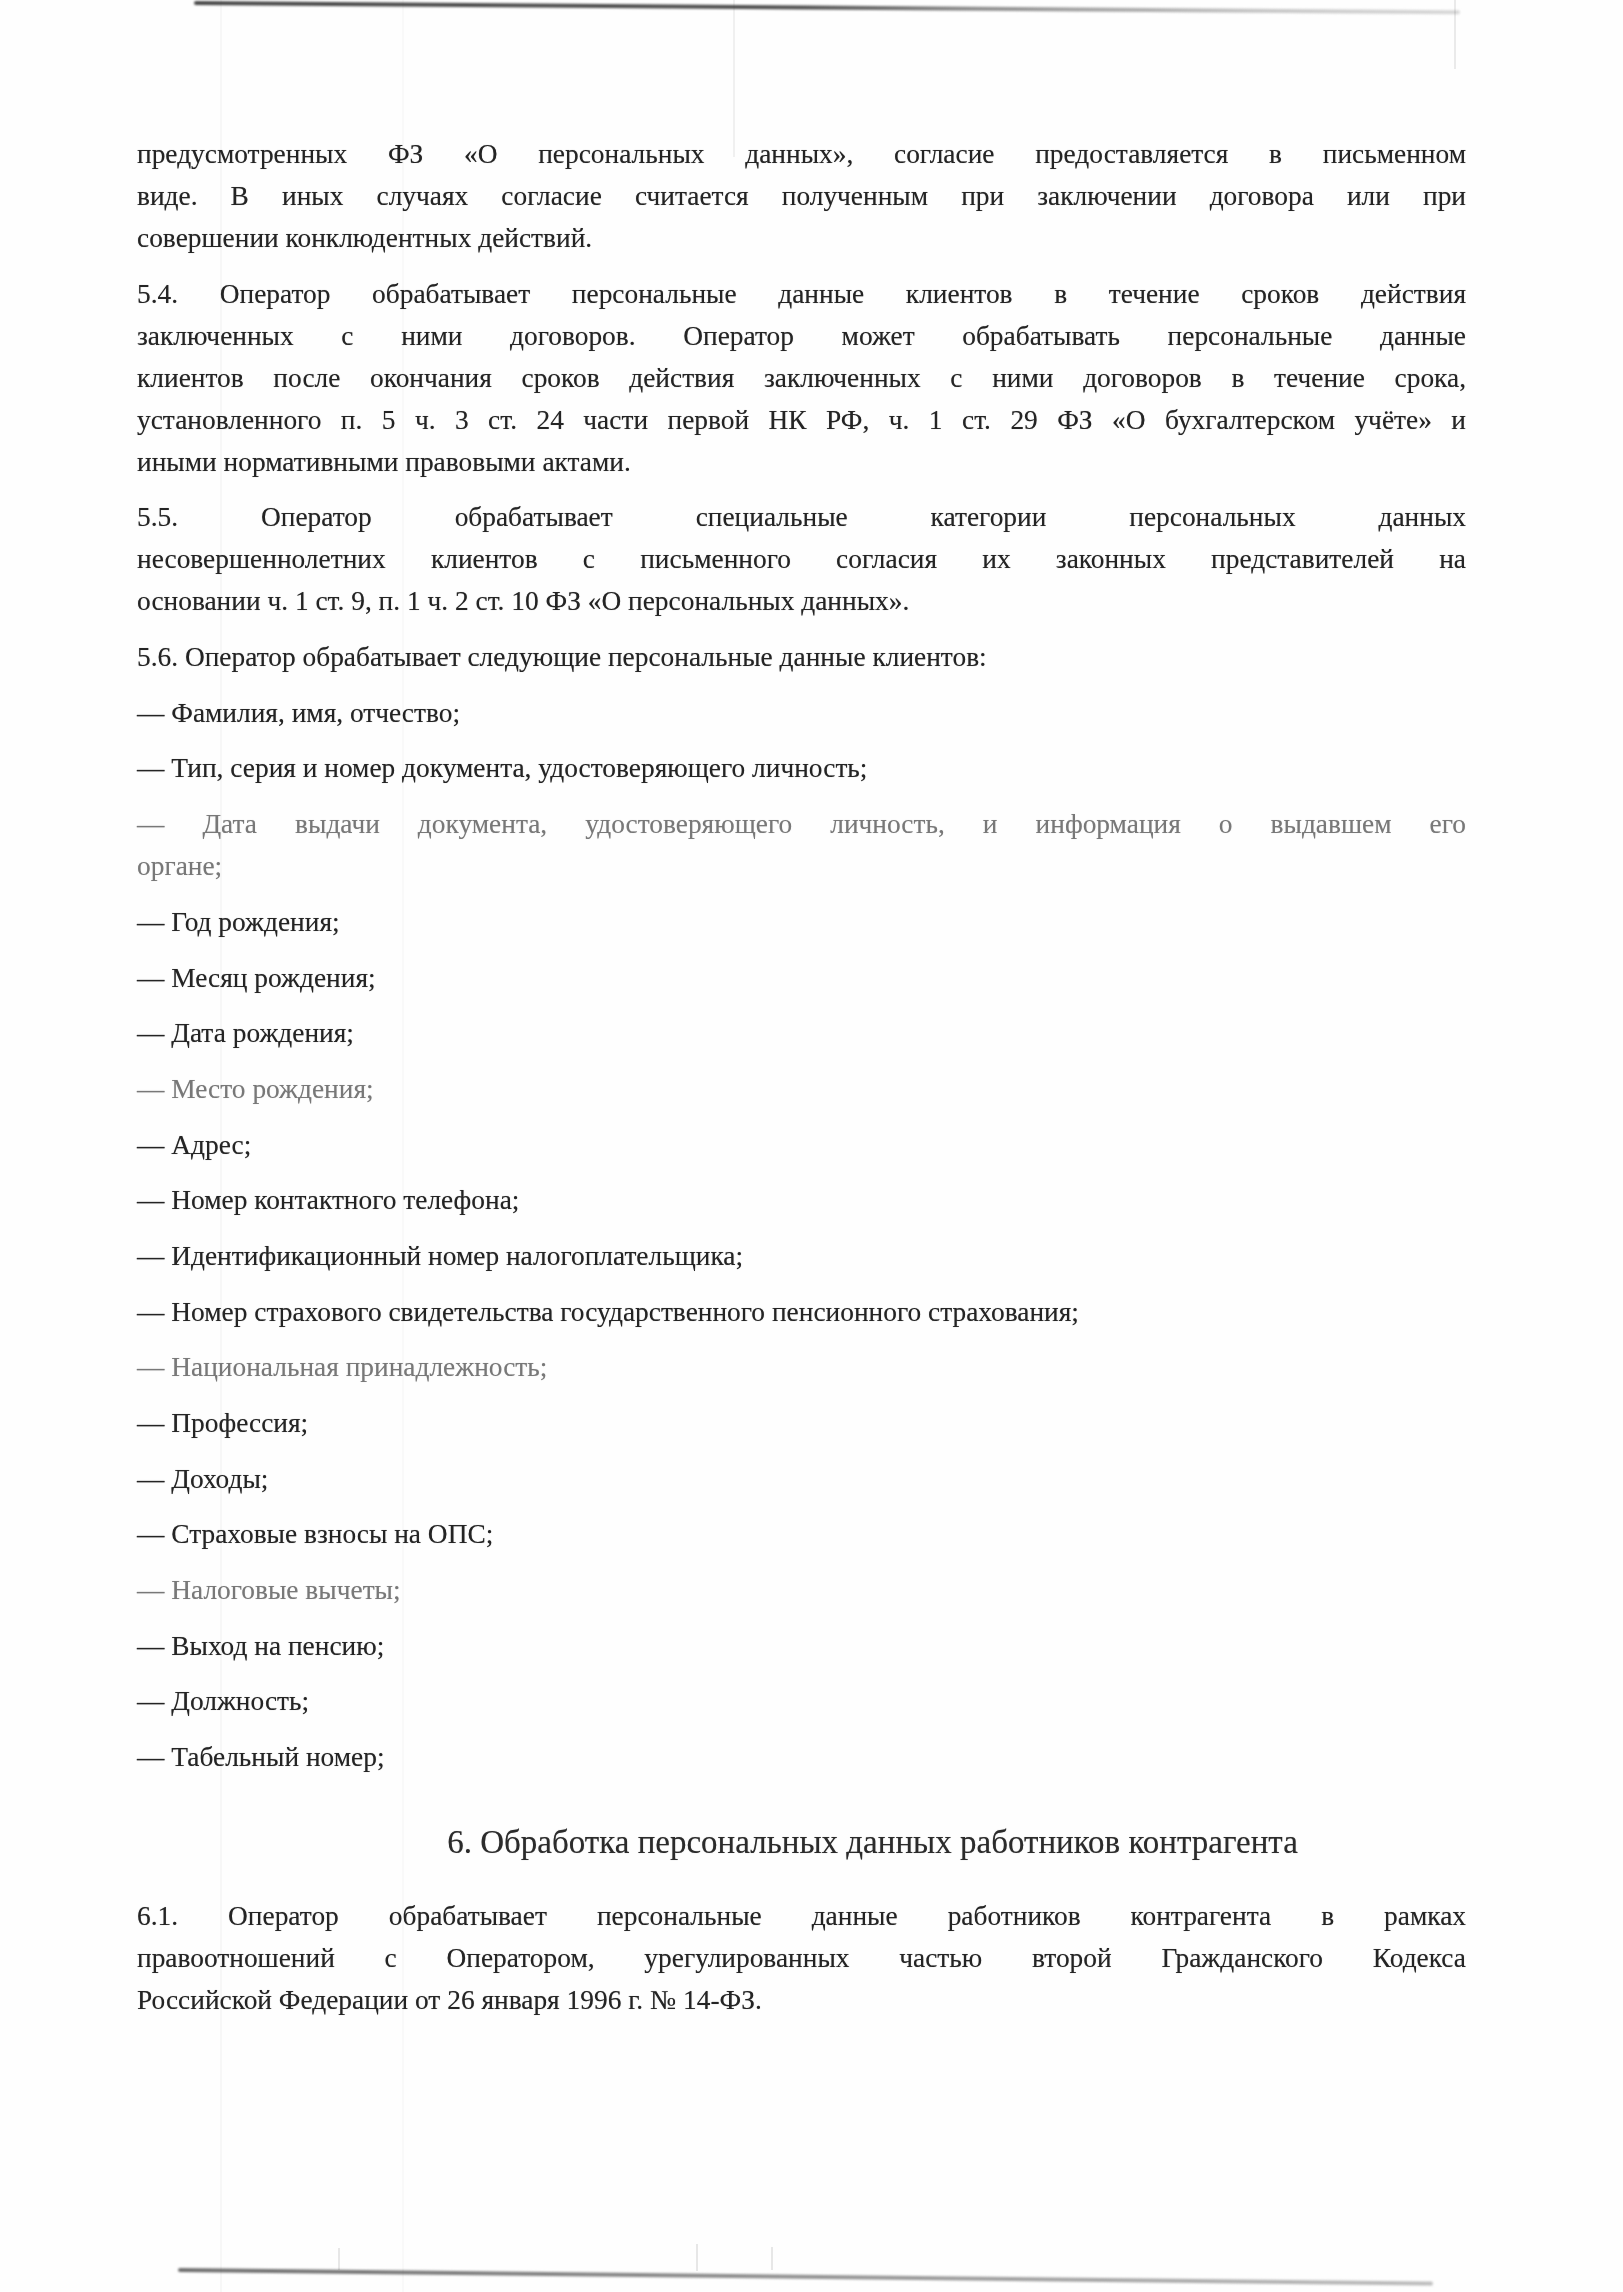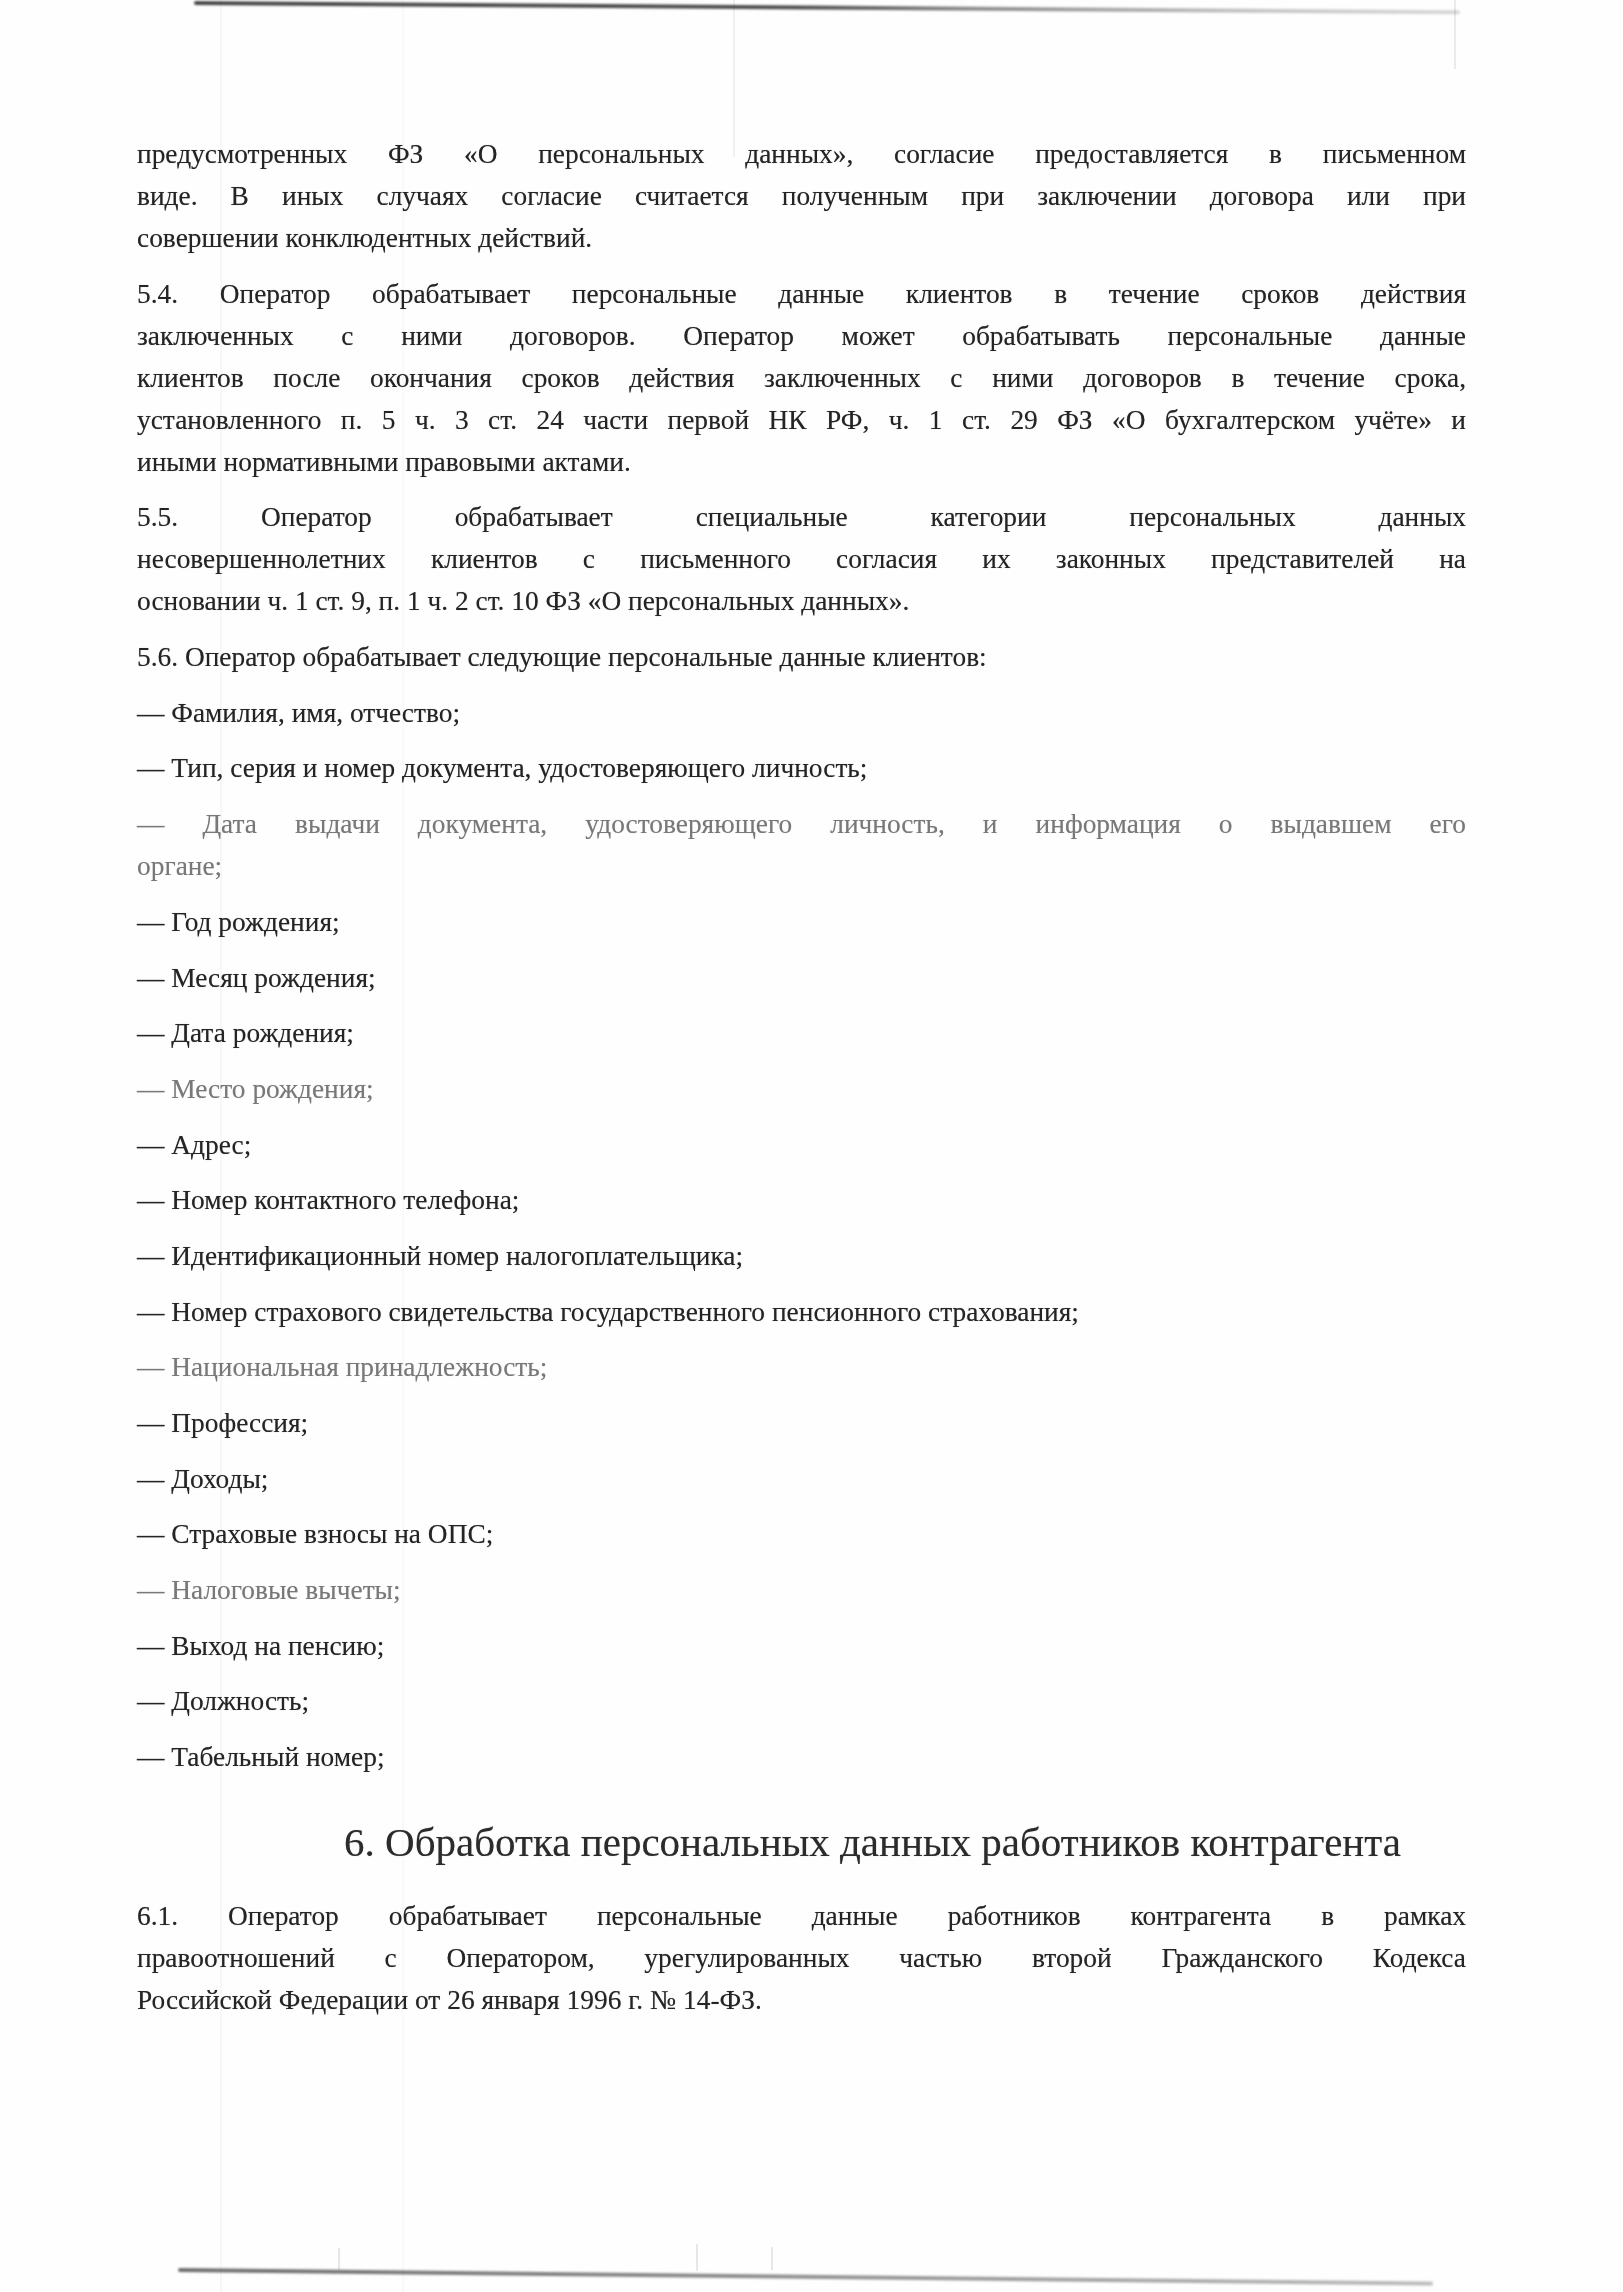--- a/index.html
+++ b/index.html
@@ -36,21 +36,21 @@
   .block .line {
     text-align: justify;
     text-align-last: justify;
   }
   .block .line.last { text-align-last: left; }
   .block.faded {
     color: var(--faded_text, #787878);
     text-shadow: 0 0 0.8px rgba(95,95,95,0.35);
   }
   .block.heading {
-    font-size: 41px;
+    font-size: 33px;
     line-height: 43px;
     margin: 43px 0 31px 0;
     color: #2b2b2b;
     position: relative;
     left: 71px;
   }
   .block.heading .line,
   .block.heading .line.last {
     text-align: center;
     text-align-last: center;

